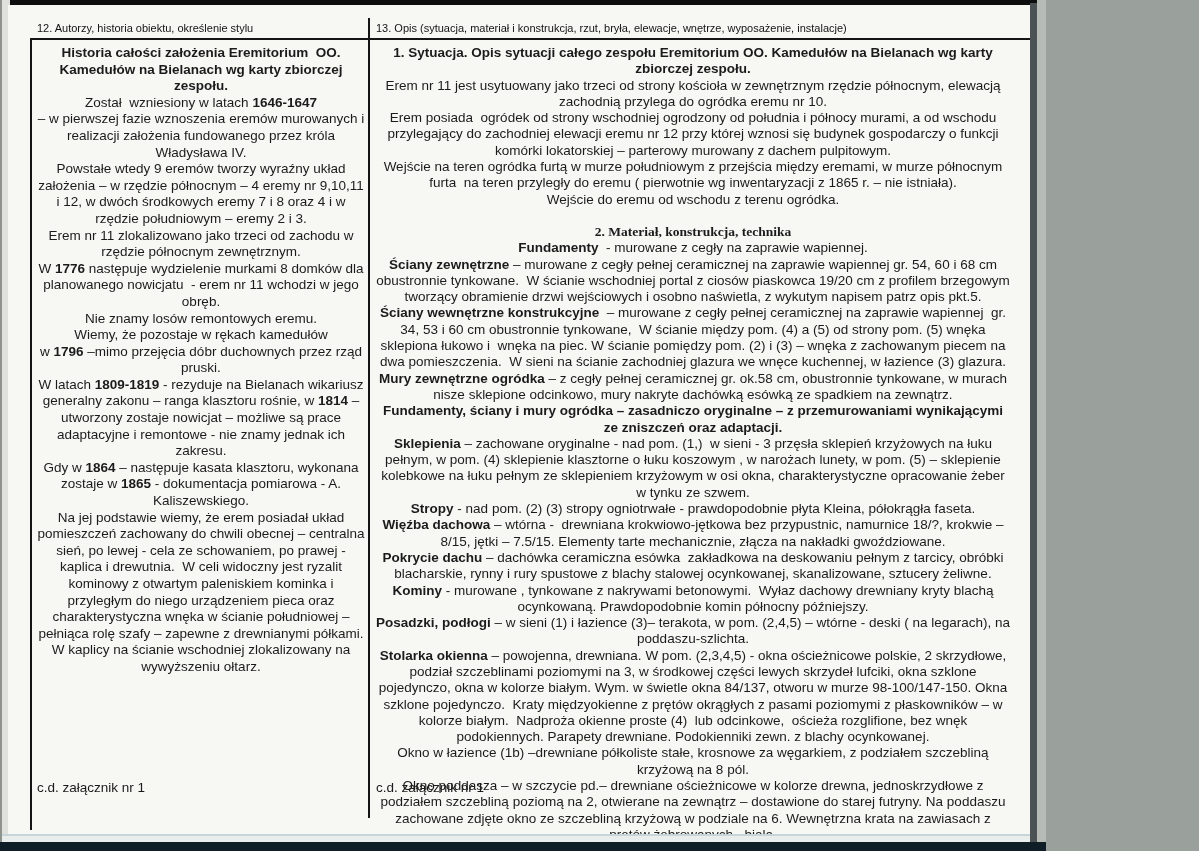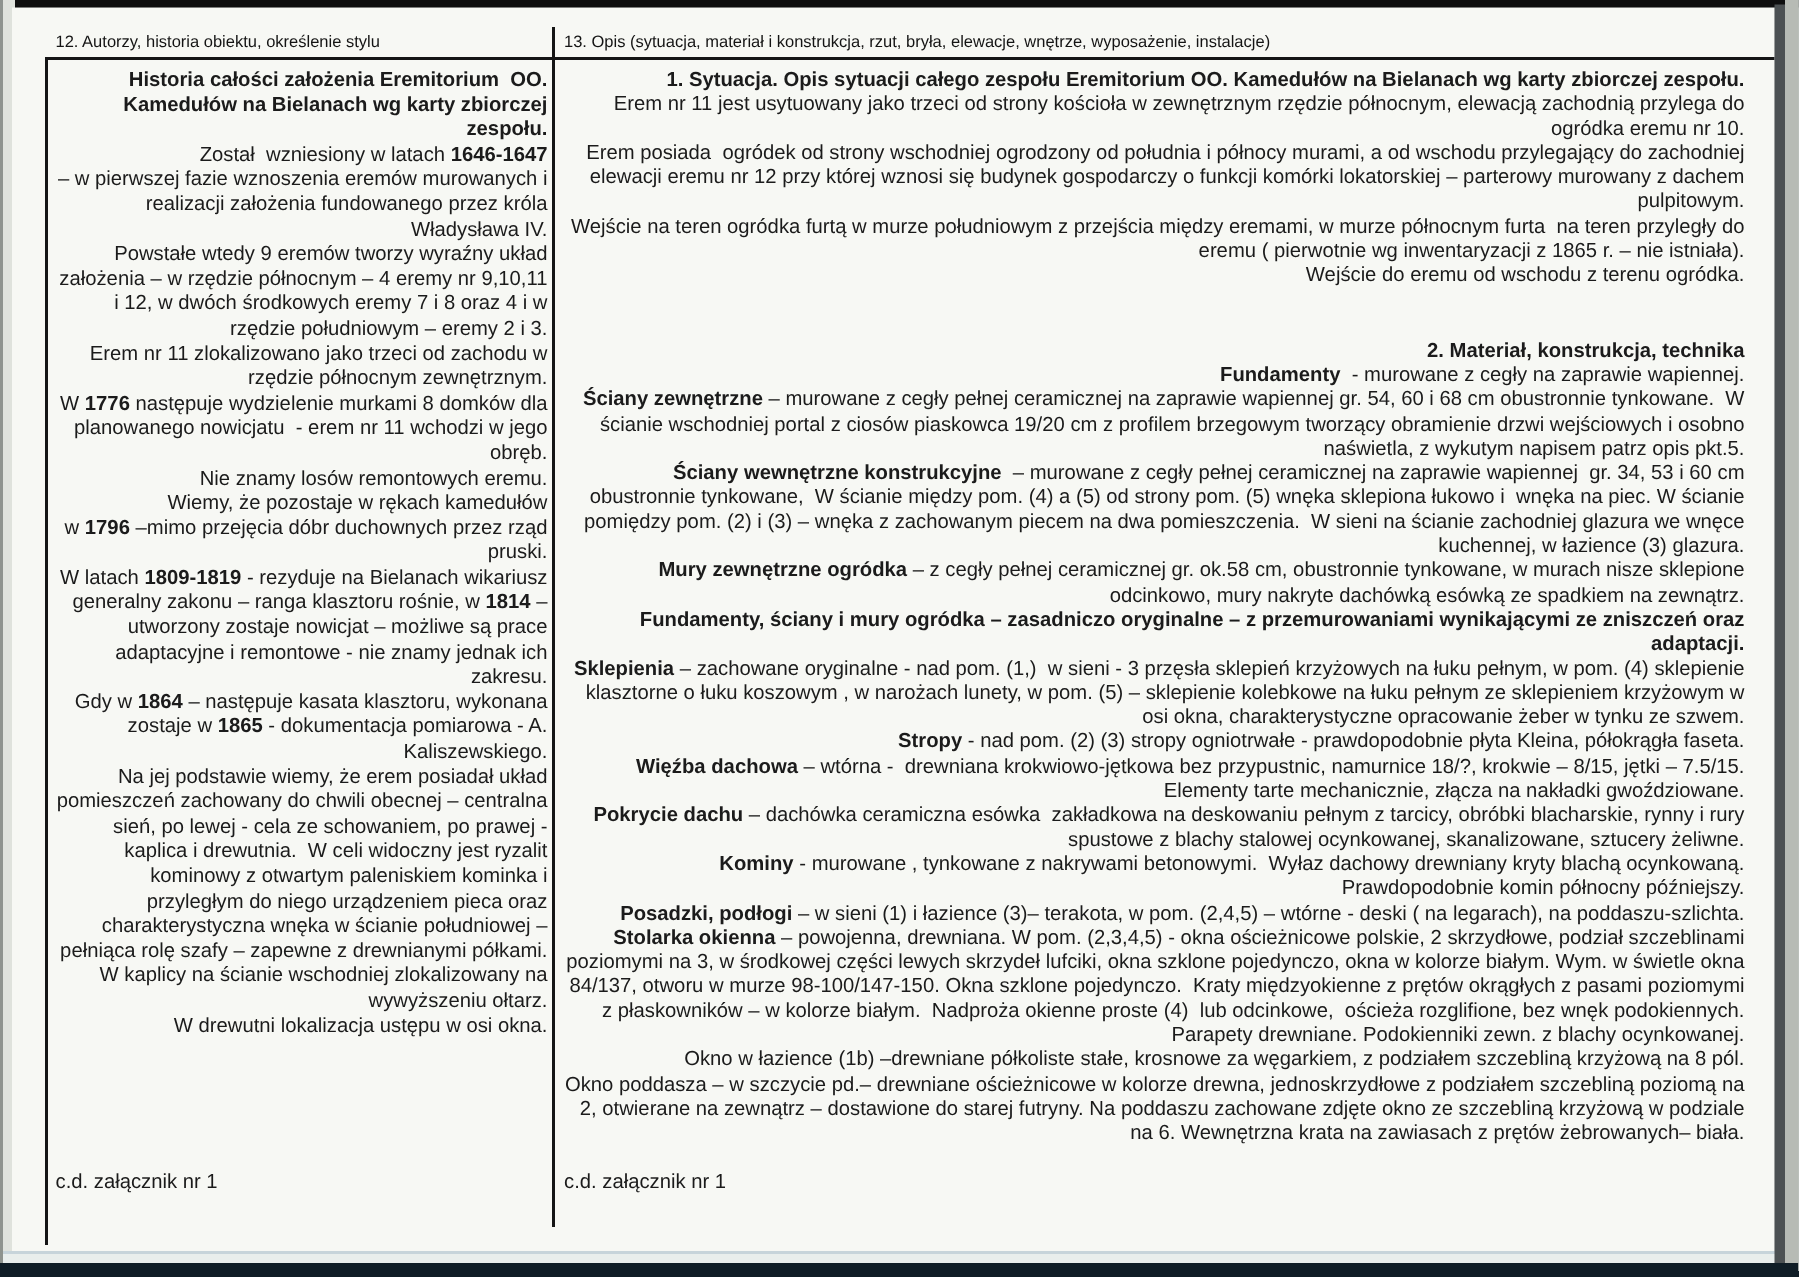--- a/index.html
+++ b/index.html
@@ -1,17 +1,17 @@
 <!DOCTYPE html>
 <html><head>
 <meta charset="utf-8">
 <style>
   html,body{margin:0;padding:0;background:#9aa09b;}
   .scan{
-    position:relative;width:1199px;height:851px;overflow:hidden;
+    position:relative;width:1046px;height:851px;overflow:hidden;
     background:#dfe2dc;
     font-family:"Liberation Sans","DejaVu Sans",sans-serif;
     color:#1b1b1b;
   }
   .page{
     position:absolute;left:8px;top:5px;right:16px;bottom:14px;
     background:#f7f8f4;
   }
   
   .edge-top{position:absolute;top:0;left:10px;right:0;height:5px;background:#0e0e0e;}
@@ -23,25 +23,25 @@
 
   
   .hdr{position:absolute;top:17px;font-size:11px;line-height:13px;white-space:nowrap;color:#141414;}
   .hdr-left{left:29px;}
   .hdr-right{left:368px;}
   .hdr-rule{position:absolute;top:33px;left:22px;right:0;height:2px;background:#151515;}
   .col-divider{position:absolute;left:360px;top:13px;height:800px;width:2px;background:#151515;}
   .left-border{position:absolute;left:22px;top:33px;height:792px;width:2px;background:#151515;}
 
   
-  .col{position:absolute;top:40px;text-align:right;}
+  .col{position:absolute;top:40px;text-align:center;}
   .col-left{left:29px;width:328px;font-size:13.5px;line-height:16.6px;}
   .col-right{left:368px;right:20px;font-size:13.5px;line-height:16.3px;}
   .para{white-space:pre-wrap;}
-  .para.gap{margin-top:34px;}
+  .para.gap{margin-top:16px;font-family:Liberation Serif, serif;}
   .para b{font-weight:bold;}
 
   .footer{position:absolute;bottom:42px;font-size:13.5px;white-space:nowrap;}
   .footer-left{left:29px;}
   .footer-right{left:368px;}
 </style>
 </head>
 <body>
 
 <div class="scan">
@@ -59,21 +59,20 @@
         <div class="para"><span>– w pierwszej fazie wznoszenia eremów murowanych i realizacji założenia fundowanego przez króla Władysława IV.</span></div>
         <div class="para"><span>Powstałe wtedy 9 eremów tworzy wyraźny układ założenia – w rzędzie północnym – 4 eremy nr 9,10,11 i 12, w dwóch środkowych eremy 7 i 8 oraz 4 i w rzędzie południowym – eremy 2 i 3.</span></div>
         <div class="para"><span>Erem nr 11 zlokalizowano jako trzeci od zachodu w rzędzie północnym zewnętrznym.</span></div>
         <div class="para"><span>W </span><b>1776</b><span> następuje wydzielenie murkami 8 domków dla planowanego nowicjatu  - erem nr 11 wchodzi w jego obręb.</span></div>
         <div class="para"><span>Nie znamy losów remontowych eremu.</span></div>
         <div class="para"><span>Wiemy, że pozostaje w rękach kamedułów</span></div>
         <div class="para"><span>w </span><b>1796</b><span> –mimo przejęcia dóbr duchownych przez rząd pruski.</span></div>
         <div class="para"><span>W latach </span><b>1809-1819</b><span> - rezyduje na Bielanach wikariusz generalny zakonu – ranga klasztoru rośnie, w </span><b>1814</b><span> – utworzony zostaje nowicjat – możliwe są prace adaptacyjne i remontowe - nie znamy jednak ich zakresu.</span></div>
         <div class="para"><span>Gdy w </span><b>1864</b><span> – następuje kasata klasztoru, wykonana zostaje w </span><b>1865</b><span> - dokumentacja pomiarowa - A. Kaliszewskiego.</span></div>
         <div class="para"><span>Na jej podstawie wiemy, że erem posiadał układ pomieszczeń zachowany do chwili obecnej – centralna sień, po lewej - cela ze schowaniem, po prawej - kaplica i drewutnia.  W celi widoczny jest ryzalit kominowy z otwartym paleniskiem kominka i przyległym do niego urządzeniem pieca oraz charakterystyczna wnęka w ścianie południowej – pełniąca rolę szafy – zapewne z drewnianymi półkami. W kaplicy na ścianie wschodniej zlokalizowany na wywyższeniu ołtarz.</span></div>
-        <div class="para"><span>W drewutni lokalizacja ustępu w osi okna.</span></div>
       </div>
     <div class="col col-right">
         <div class="para"><b>1. Sytuacja. Opis sytuacji całego zespołu Eremitorium OO. Kamedułów na Bielanach wg karty zbiorczej zespołu.</b></div>
         <div class="para"><span>Erem nr 11 jest usytuowany jako trzeci od strony kościoła w zewnętrznym rzędzie północnym, elewacją zachodnią przylega do ogródka eremu nr 10.</span></div>
         <div class="para"><span>Erem posiada  ogródek od strony wschodniej ogrodzony od południa i północy murami, a od wschodu przylegający do zachodniej elewacji eremu nr 12 przy której wznosi się budynek gospodarczy o funkcji komórki lokatorskiej – parterowy murowany z dachem pulpitowym.</span></div>
         <div class="para"><span>Wejście na teren ogródka furtą w murze południowym z przejścia między eremami, w murze północnym furta  na teren przyległy do eremu ( pierwotnie wg inwentaryzacji z 1865 r. – nie istniała).</span></div>
         <div class="para"><span>Wejście do eremu od wschodu z terenu ogródka.</span></div>
         <div class="para gap"><b>2. Materiał, konstrukcja, technika</b></div>
         <div class="para"><b>Fundamenty</b><span>  - murowane z cegły na zaprawie wapiennej.</span></div>
         <div class="para"><b>Ściany zewnętrzne</b><span> – murowane z cegły pełnej ceramicznej na zaprawie wapiennej gr. 54, 60 i 68 cm obustronnie tynkowane.  W ścianie wschodniej portal z ciosów piaskowca 19/20 cm z profilem brzegowym tworzący obramienie drzwi wejściowych i osobno naświetla, z wykutym napisem patrz opis pkt.5.</span></div>

